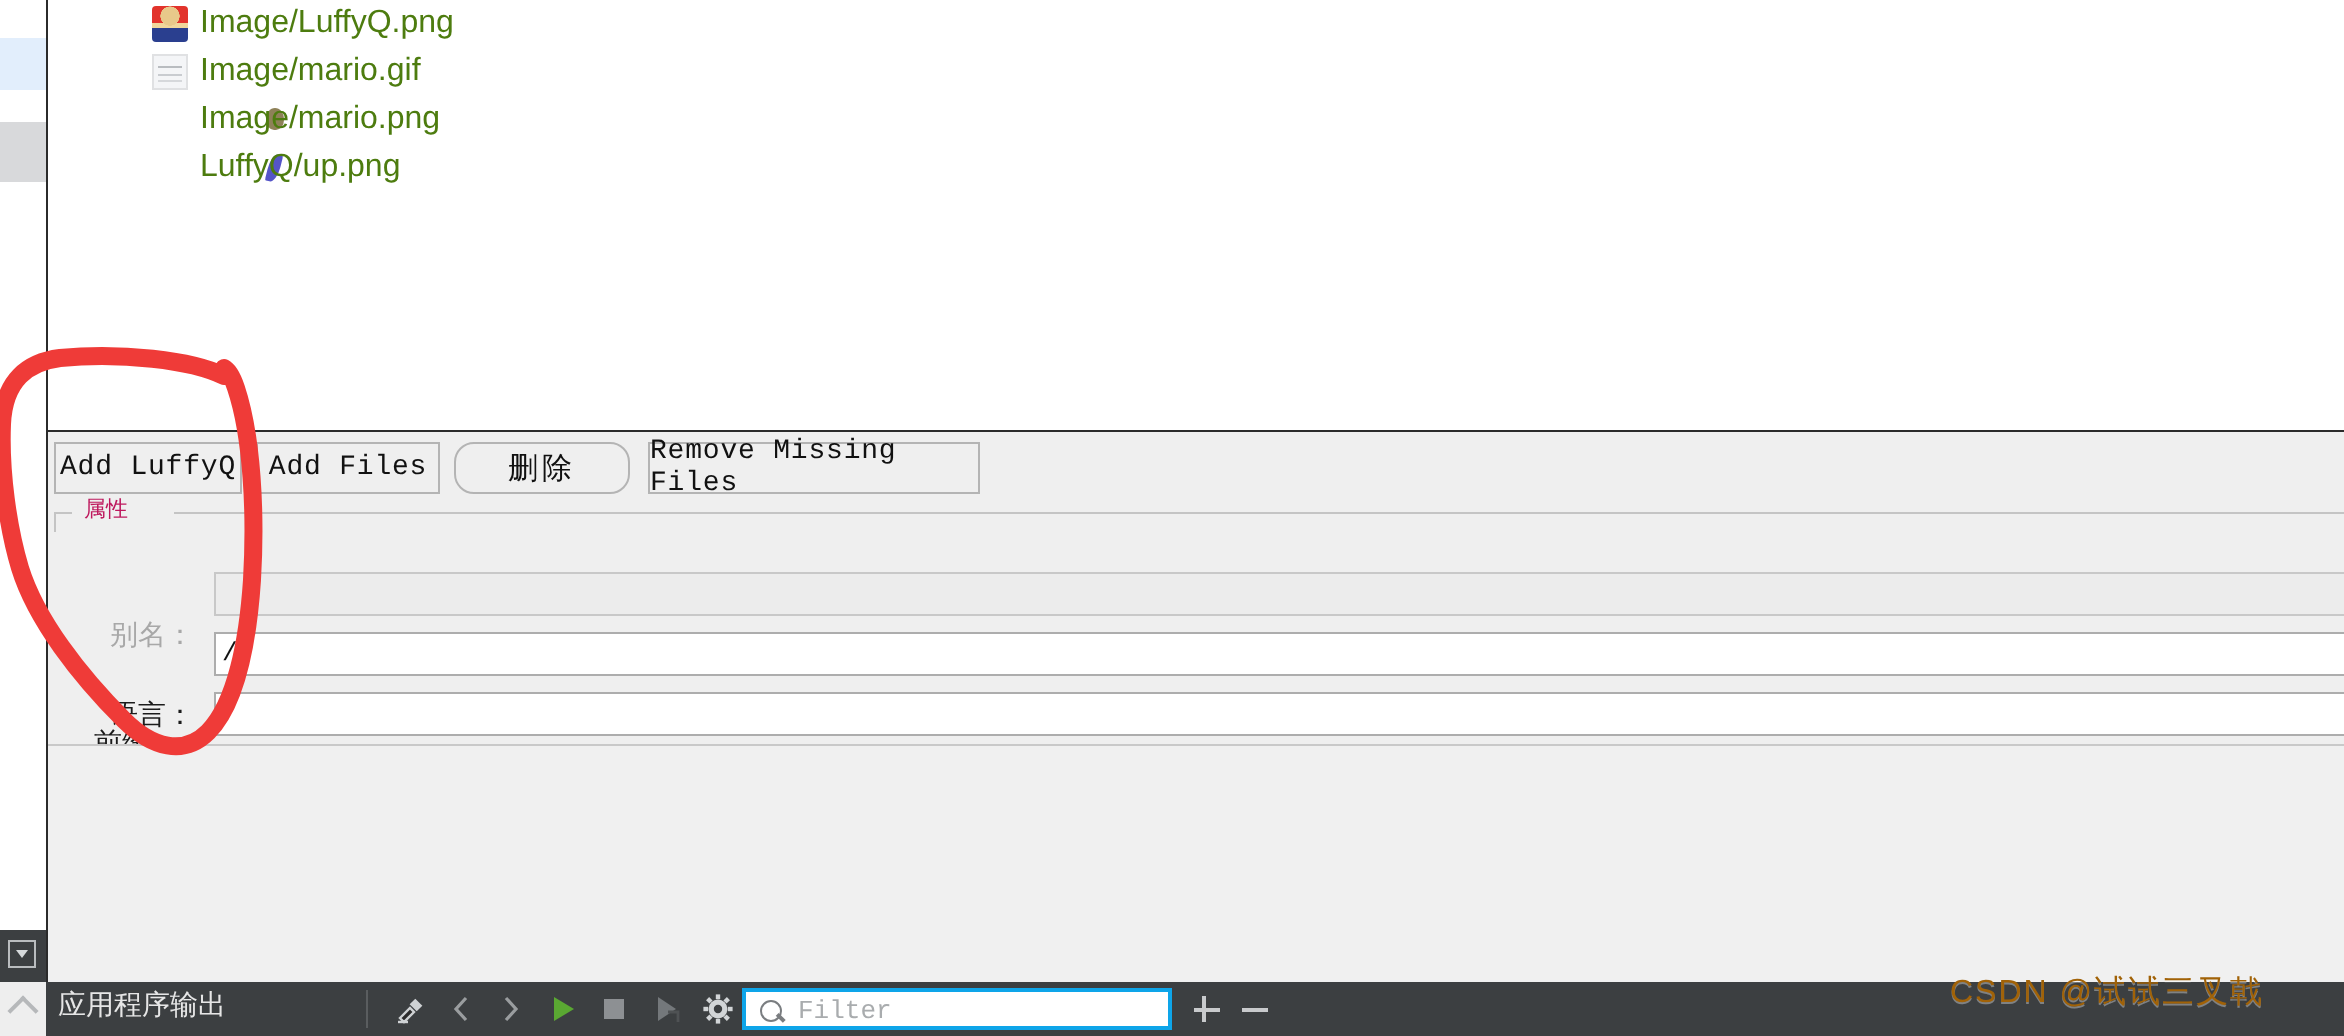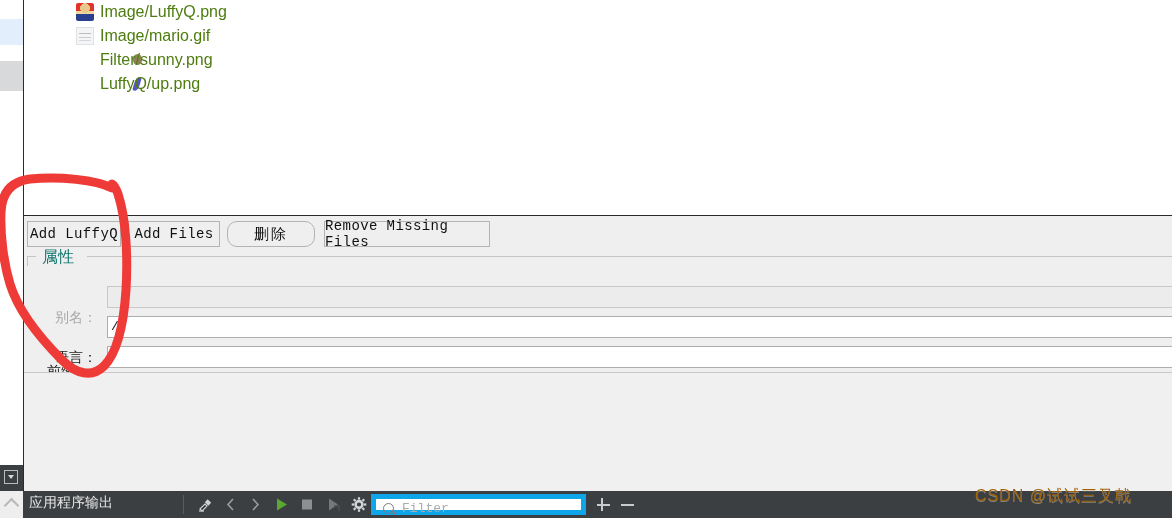--- a/index.html
+++ b/index.html
@@ -61,21 +61,21 @@
       color:#111111;display:flex;align-items:center;justify-content:center;
       letter-spacing:.4px;cursor:default;}
   #btn-add-prefix{left:3px;width:94px;}
   #btn-add-files{left:104px;width:92px;}
   #btn-delete{left:203px;width:88px;font-family:"Liberation Sans","DejaVu Sans",sans-serif;
       font-size:15px;letter-spacing:2px;border-radius:10px;}
   #btn-remove-missing{left:300px;width:166px;}
 
   #group-box{position:absolute;left:3px;top:40px;right:-1px;height:112px;}
   #group-title{position:absolute;left:10px;top:-9px;background:#efefef;padding:0 5px;
-      font-size:16px;color:#0f766e;z-index:2;}
+      font-size:11px;color:#be185d;z-index:2;}
   #group-line-left{position:absolute;left:0;top:0;width:9px;height:1px;background:#c4c4c4;}
   #group-line-right{position:absolute;left:60px;right:0;top:0;height:1px;background:#c4c4c4;}
   #group-line-lv{position:absolute;left:0;top:0;width:1px;height:10px;background:#c4c4c4;}
 
   .field-row{position:absolute;left:0;height:22px;}
   .field-label{position:absolute;right:0;top:0;width:62px;text-align:right;
       font-size:14px;color:#1b1b1b;line-height:22px;}
   .field-label.disabled{color:#a8a8a8;}
   .field-input{position:absolute;height:22px;box-sizing:border-box;
       border:1px solid #adadad;font-size:13px;line-height:20px;padding:0 3px;
@@ -105,21 +105,21 @@
   .bar-icon{position:absolute;top:4px;width:20px;height:19px;cursor:default;}
   #ic-clean{left:172px;}
   #ic-prev{left:198px;}
   #ic-next{left:222px;}
   #ic-run{left:248px;}
   #ic-stop{left:274px;}
   #ic-rerun{left:300px;}
   #ic-gear{left:326px;}
 
   #filter-box{position:absolute;left:348px;top:3px;width:215px;height:21px;background:#ffffff;
-      border:5px solid #0ea5e9;box-sizing:border-box;}
+      border:2px solid #0ea5e9;box-sizing:border-box;}
   #filter-mag{position:absolute;left:7px;top:4px;width:9px;height:9px;border:1.6px solid #7a7d80;
       border-radius:50%;}
   #filter-mag:after{content:"";position:absolute;left:7px;top:7px;width:5px;height:1.6px;
       background:#7a7d80;transform:rotate(45deg);}
   #filter-text{position:absolute;left:26px;top:2px;font-size:13px;color:#a9acae;
       font-family:"Liberation Mono","DejaVu Sans Mono",monospace;}
   #btn-plus{position:absolute;left:572px;top:5px;width:17px;height:17px;}
   #btn-minus{position:absolute;left:596px;top:5px;width:17px;height:17px;}
   .pm-h{position:absolute;left:2px;top:8px;width:13px;height:2px;background:#c8cacc;}
   .pm-v{position:absolute;left:5.5px;top:2px;width:2px;height:13px;background:#c8cacc;}
@@ -152,21 +152,21 @@
   <div class="file-row">
     <span class="file-icon ic-luffy"></span>
     <span class="file-label">Image/LuffyQ.png</span>
   </div>
   <div class="file-row">
     <span class="file-icon ic-mario"></span>
     <span class="file-label">Image/mario.gif</span>
   </div>
   <div class="file-row">
     <span class="file-icon ic-sunnyp"></span>
-    <span class="file-label">Filter/sunny.png</span>
+    <span class="file-label">Image/mario.png</span>
   </div>
   <div class="file-row">
     <span class="file-icon ic-up"></span>
     <span class="file-label">LuffyQ/up.png</span>
   </div>
 </div>
 
 <div id="props-panel">
 
   <div id="btn-row">

